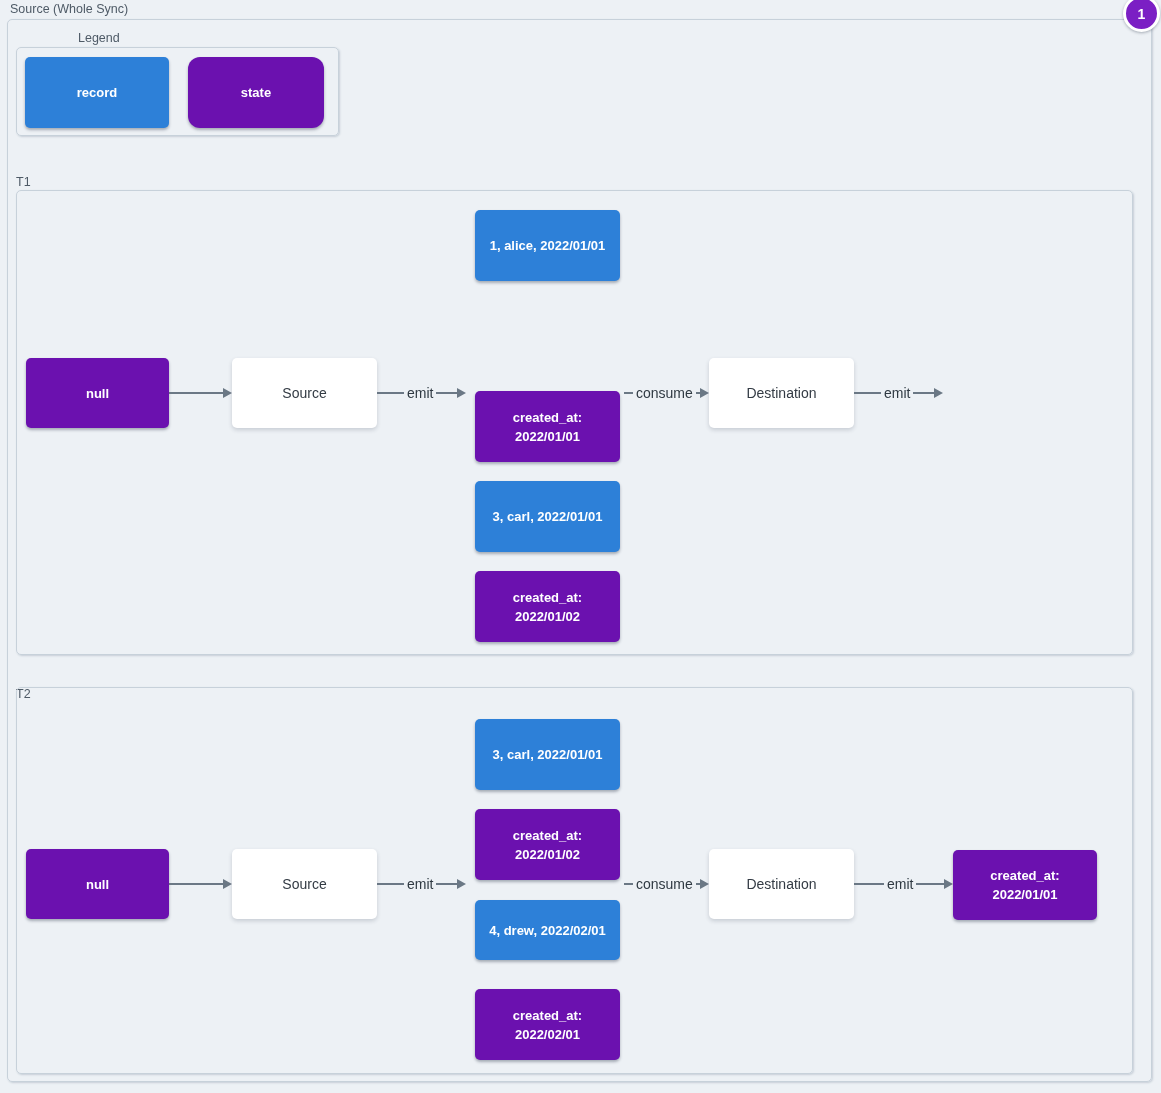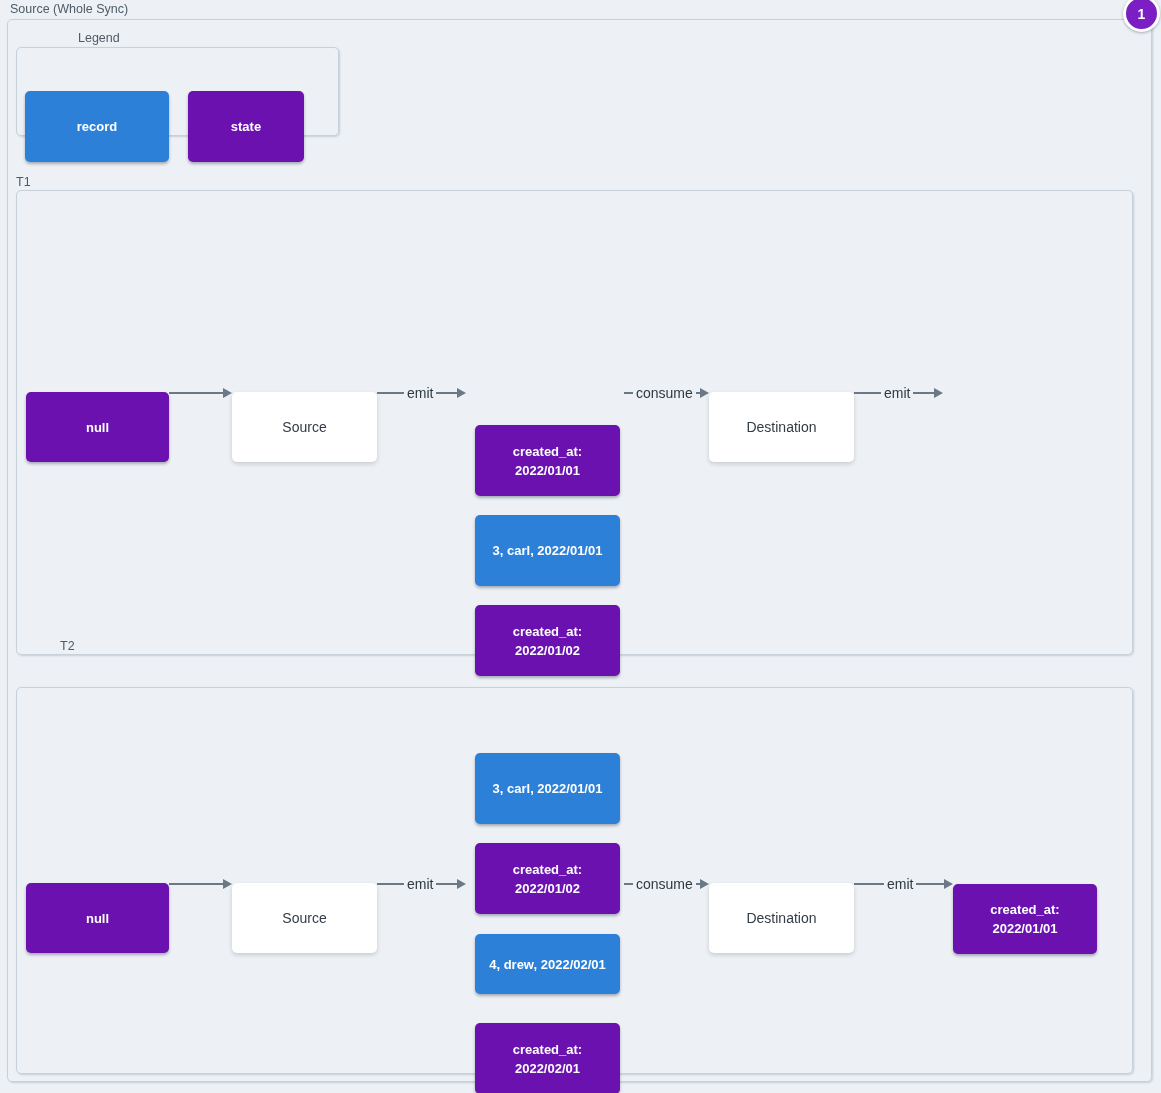--- a/index.html
+++ b/index.html
@@ -13,21 +13,21 @@
     position:absolute; border:1px solid #c7d1da; border-radius:5px;
     background:transparent;
     box-shadow:1px 1px 2px rgba(150,165,180,0.45);
   }
   .cluster-label {
     position:absolute; font-size:12.5px; color:#4e5a66; line-height:1;
   }
   .node {
     position:absolute; border-radius:5px;
     display:flex; align-items:center; justify-content:center;
-    text-align:center; font-size:13px; line-height:19px;margin-top:34px;
+    text-align:center; font-size:13px; line-height:19px;
   }
   .node-text { white-space:pre-line; }
   .node.record {
     background:var(--record); color:#ffffff; font-weight:700;
     box-shadow:0 2px 3px rgba(30,40,60,0.35);
   }
   .node.state {
     background:var(--state); color:#ffffff; font-weight:700;
     box-shadow:0 2px 3px rgba(30,40,60,0.35);
   }
@@ -63,21 +63,21 @@
   <div class="cluster-label" style="left:10px; top:3px;">Source (Whole Sync)</div>
   <div class="cluster" style="left:7px; top:19px; width:1145px; height:1063px;"></div>
 
   <div class="badge">1</div>
 
   <div class="cluster-label" style="left:30px; top:32px;margin-left:48px;">Legend</div>
   <div class="cluster" style="left:16px; top:47px; width:323px; height:89px;"></div>
   <div class="node record" style="left:25px; top:57px; width:144px; height:71px;">
     <span class="node-text">record</span>
   </div>
-  <div class="node state" style="left:188px; top:57px; width:116px; height:71px;">
+  <div class="node state" style="left:188px; top:57px; width:136px; height:71px;border-radius:12px;">
     <span class="node-text">state</span>
   </div>
 
   <div class="cluster-label" style="left:16px; top:176px;">T1</div>
   <div class="cluster" style="left:16px; top:190px; width:1117px; height:465px;"></div>
 
   <div class="node state" style="left:26px; top:358px; width:143px; height:70px;">
     <span class="node-text">null</span>
   </div>
 
@@ -90,20 +90,23 @@
     <span class="node-text">Source</span>
   </div>
 
   <div class="edge" style="left:377px; top:383px; width:89px;">
     <div class="seg" style="width:27px;"></div>
     <div class="lbl">emit</div>
     <div class="seg grow"></div>
     <div class="head"></div>
   </div>
 
+  <div class="node record" style="left:475px; top:210px; width:145px; height:71px;">
+    <span class="node-text">1, alice, 2022/01/01</span>
+  </div>
   <div class="node state" style="left:475px; top:391px; width:145px; height:71px;">
     <span class="node-text">created_at:
 2022/01/01</span>
   </div>
   <div class="node record" style="left:475px; top:481px; width:145px; height:71px;">
     <span class="node-text">3, carl, 2022/01/01</span>
   </div>
   <div class="node state" style="left:475px; top:571px; width:145px; height:71px;">
     <span class="node-text">created_at:
 2022/01/02</span>
@@ -120,21 +123,21 @@
     <span class="node-text">Destination</span>
   </div>
 
   <div class="edge" style="left:854px; top:383px; width:89px;">
     <div class="seg" style="width:27px;"></div>
     <div class="lbl">emit</div>
     <div class="seg grow"></div>
     <div class="head"></div>
   </div>
 
-  <div class="cluster-label" style="left:16px; top:640px;margin-left:44px;">T2</div>
+  <div class="cluster-label" style="left:16px; top:688px;">T2</div>
   <div class="cluster" style="left:16px; top:687px; width:1117px; height:387px;"></div>
 
   <div class="node state" style="left:26px; top:849px; width:143px; height:70px;">
     <span class="node-text">null</span>
   </div>
 
   <div class="edge" style="left:169px; top:874px; width:63px;">
     <div class="seg grow"></div>
     <div class="head"></div>
   </div>

